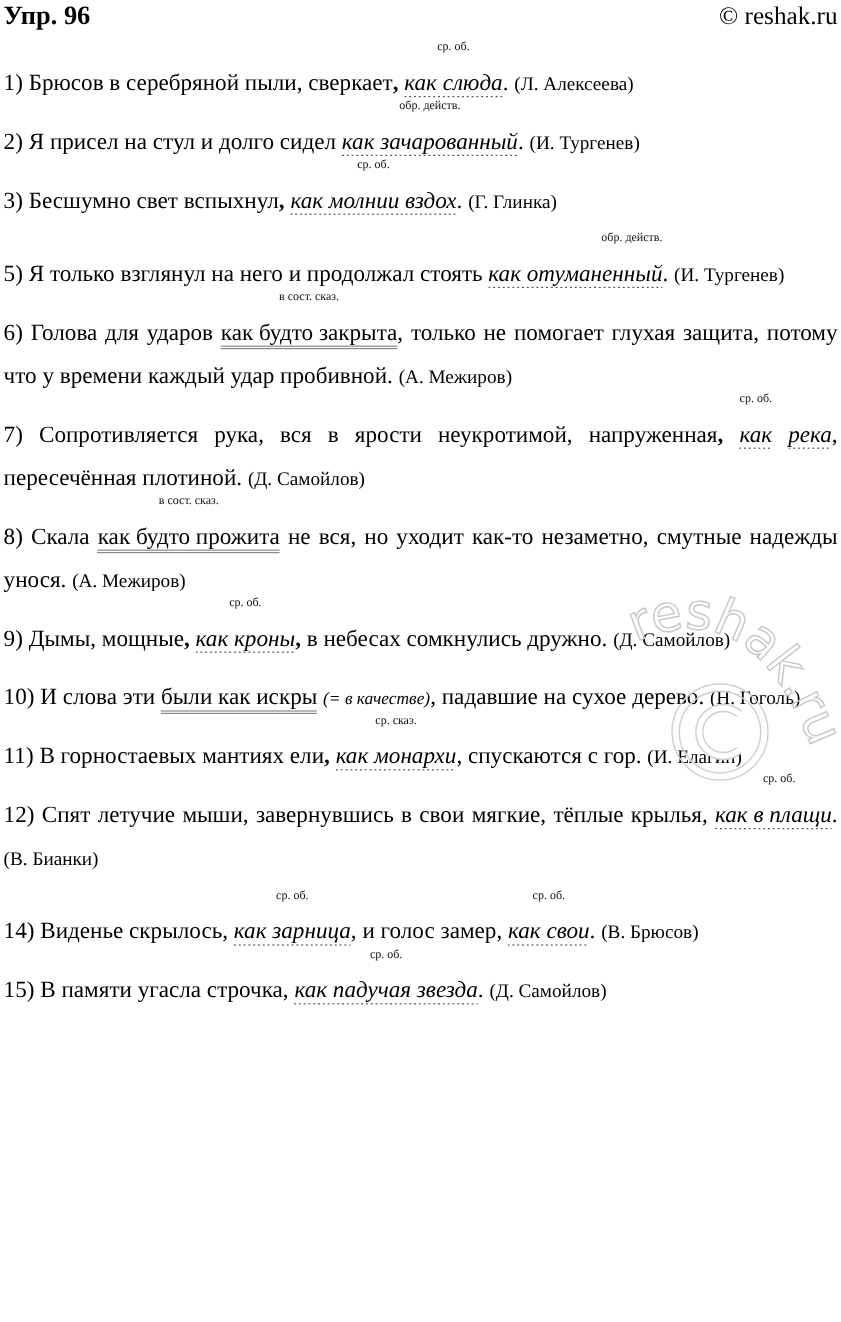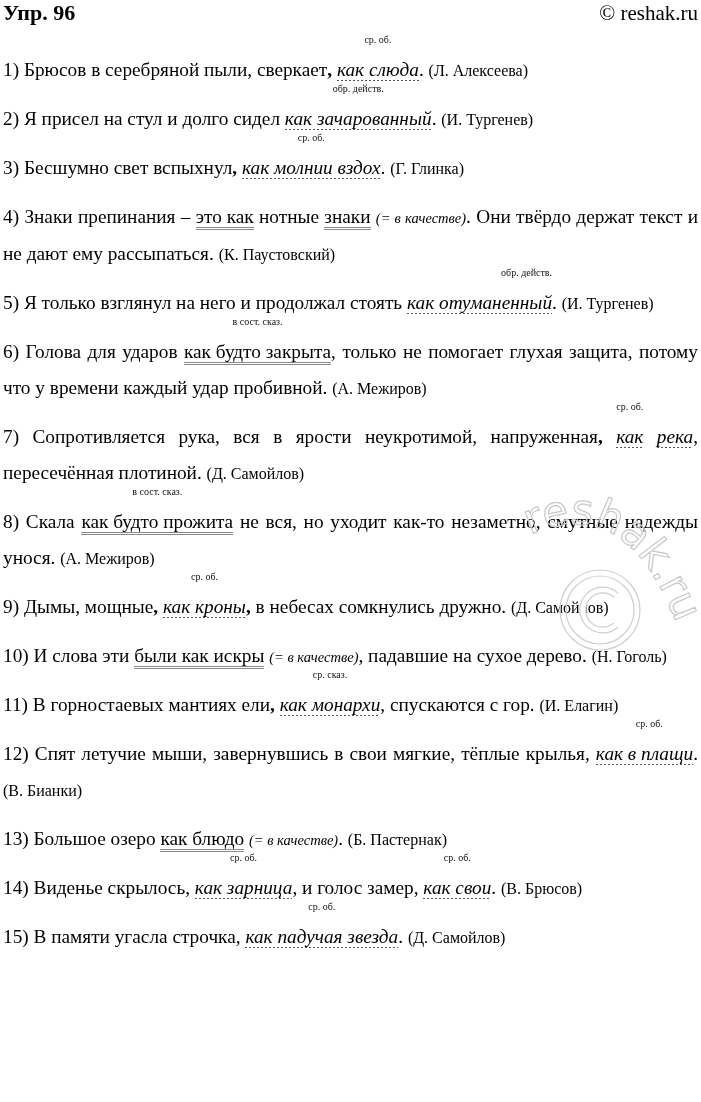--- a/index.html
+++ b/index.html
@@ -66,29 +66,20 @@
   <div class="gap-s"></div>
 
   <div class="item">
     <span>3)</span>
     <span>Бесшумно свет вспыхнул</span><span class="b">,</span>
     <span class="ann"><span class="lbl">ср. об.</span><span class="dot">как молнии вздох</span></span><span>.</span>
     <span class="au">(Г. Глинка)</span>
   </div>
   <div class="gap-s"></div>
 
-  <div class="item">
-    <span>4)</span>
-    <span>Знаки препинания –</span>
-    <span class="dbl">это как</span>
-    <span>нотные</span>
-    <span class="dbl">знаки</span>
-    <span class="eq">(= в качестве)</span><span>. Они твёрдо держат текст и не дают ему рассыпаться.</span>
-    <span class="au">(К. Паустовский)</span>
-  </div>
   <div class="gap-s"></div>
 
   <div class="item">
     <span>5)</span>
     <span>Я только взглянул на него и продолжал стоять</span>
     <span class="ann right"><span class="lbl">обр. действ.</span><span class="dot">как отуманенный</span></span><span>.</span>
     <span class="au">(И. Тургенев)</span>
   </div>
   <div class="gap-s"></div>
 
@@ -145,27 +136,20 @@
   <div class="gap-s"></div>
 
   <div class="item">
     <span>12)</span>
     <span>Спят летучие мыши, завернувшись в свои мягкие, тёплые крылья,</span>
     <span class="ann left"><span class="lbl" style="left:40px">ср. об.</span><span class="dot">как в плащи</span></span><span>.</span>
     <span class="au">(В. Бианки)</span>
   </div>
   <div class="gap-s"></div>
 
-  <div class="item">
-    <span>13)</span>
-    <span>Большое озеро</span>
-    <span class="dbl">как блюдо</span>
-    <span class="eq">(= в качестве)</span><span>.</span>
-    <span class="au">(Б. Пастернак)</span>
-  </div>
   <div class="gap-s"></div>
 
   <div class="item">
     <span>14)</span>
     <span>Виденье скрылось,</span>
     <span class="ann"><span class="lbl">ср. об.</span><span class="dot">как зарница</span></span><span>, и голос замер,</span>
     <span class="ann"><span class="lbl">ср. об.</span><span class="dot">как свои</span></span><span>.</span>
     <span class="au">(В. Брюсов)</span>
   </div>
   <div class="gap-s"></div>

